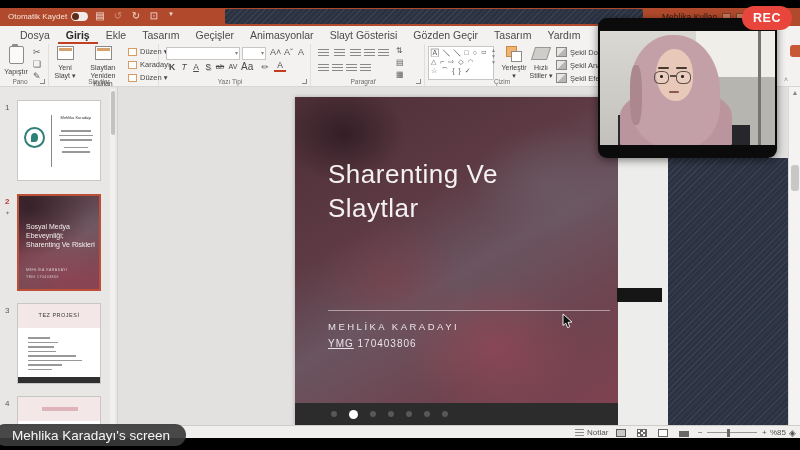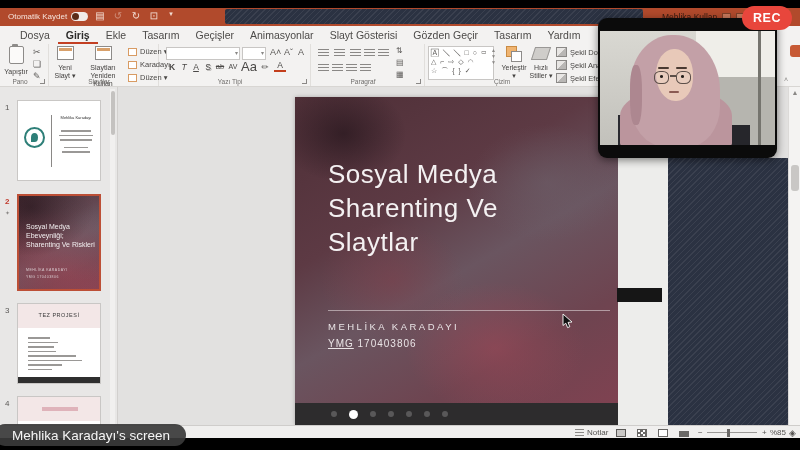--- a/index.html
+++ b/index.html
@@ -216,21 +216,21 @@
         <div class="fontbox" style="left:84px;top:3px;width:22px"></div>
         <span class="icn" style="left:112px;top:3px">A˄</span>
         <span class="icn" style="left:126px;top:3px">Aˇ</span>
         <span class="icn" style="left:140px;top:3px">A</span>
         <span class="tgl" style="left:8px;font-weight:bold">K</span>
         <span class="tgl" style="left:20px;font-style:italic">T</span>
         <span class="tgl" style="left:32px;text-decoration:underline">A</span>
         <span class="tgl" style="left:44px;text-shadow:1px 1px 0 #b0aeac">S</span>
         <span class="tgl" style="left:56px;text-decoration:line-through;font-size:7.5px">ab</span>
         <span class="tgl" style="left:69px;font-size:7px">AV</span>
-        <span class="tgl" style="left:83px;font-size:13px">Aa</span>
+        <span class="tgl" style="left:83px;font-size:10px">Aa</span>
         <span class="tgl" style="left:101px">✏</span>
         <span class="tgl" style="left:116px;border-bottom:2.5px solid #c33e1c;height:9px;line-height:9px">A</span>
         <div class="glabel">Yazı Tipi</div>
         <span class="launcher"></span>
       </div>
 
       <div class="rgroup" style="left:310px;width:114px">
         <span class="licon" style="left:8px;top:5px"></span>
         <span class="licon" style="left:24px;top:5px"></span>
         <span class="licon" style="left:40px;top:5px"></span>
@@ -328,21 +328,20 @@
 
         </div>
         <div class="pscroll">
             <span class="pth"></span>
           </div>
       </div>
 
       <div class="slide">
         <div class="paint maroon"></div>
         <div class="stitle">
-          <div>Sosyal Medya</div>
           <div>Sharenting Ve</div>
           <div>Slaytlar</div>
         </div>
         <div class="shr"></div>
         <div class="sauthor">MEHLİKA KARADAYI</div>
         <div class="sid"><span class="u">YMG</span> <span>170403806</span></div>
         <div class="bottomstrip"></div>
         <div class="dots">
           <span class="dot"></span>
             <span class="dot active"></span>

